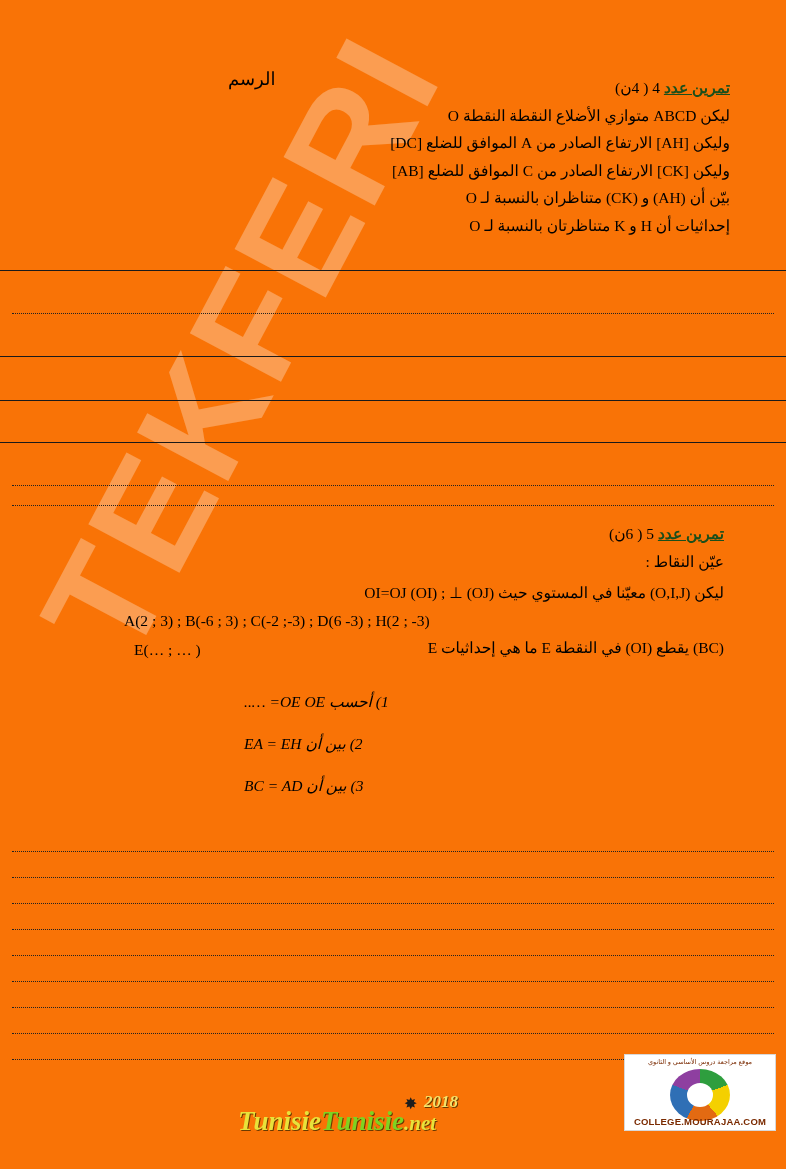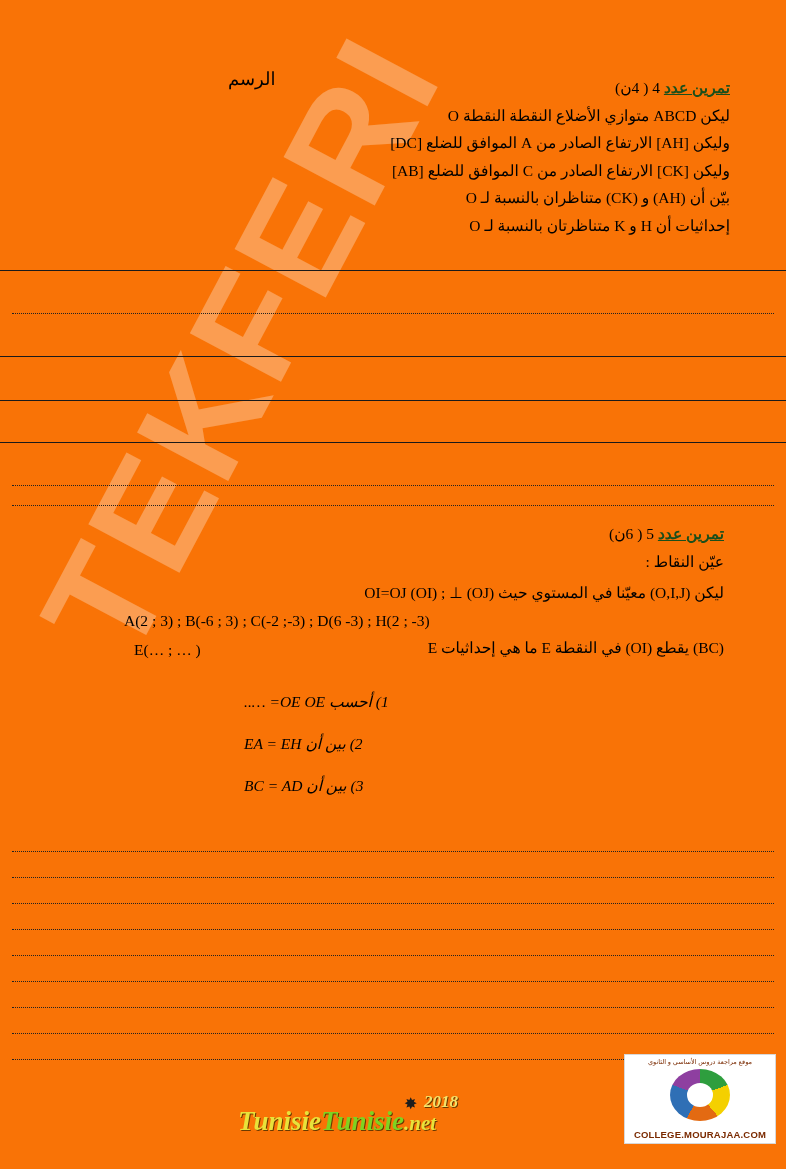--- a/index.html
+++ b/index.html
@@ -118,21 +118,21 @@
     border-bottom: 1.3px dotted #222;
     height: 25px;
   }
 
   
   .logo-box {
     position: absolute;
     left: 624px;
     top: 1054px;
     width: 152px;
-    height: 90px;
+    height: 77px;
     background: #ffffff;
     border: 1px solid #d8d8d8;
     box-sizing: border-box;
     text-align: center;
   }
   .logo-caption {
     position: absolute;
     bottom: 3px;
     left: 0;
     right: 0;

